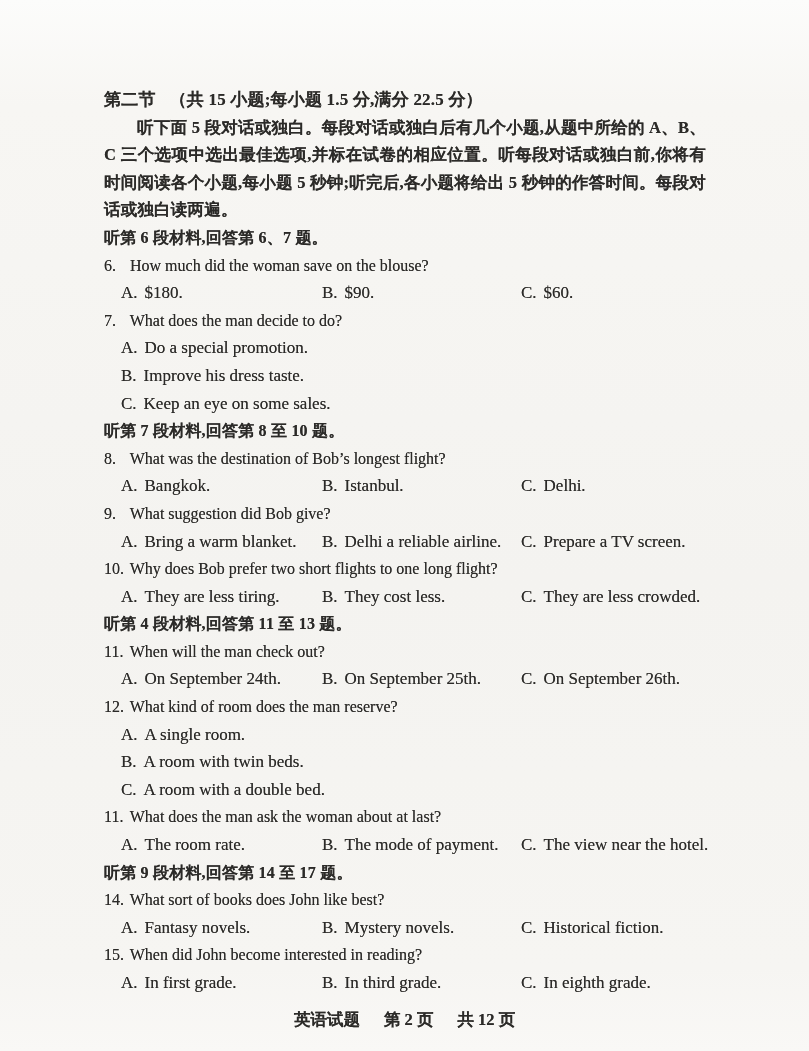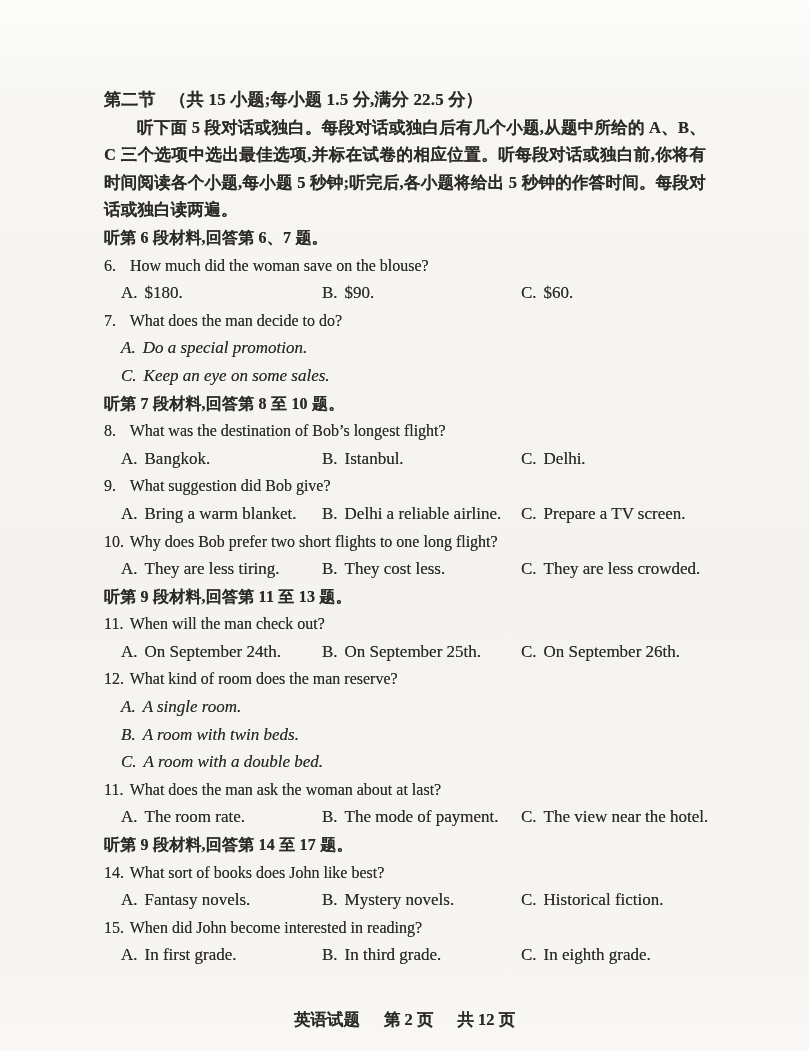--- a/index.html
+++ b/index.html
@@ -49,21 +49,20 @@
   .q-num { display: inline-block; min-width: 22px; }
   .opts-row {
     display: grid;
     grid-template-columns: 201px 199px 1fr;
     padding-left: 17px;
     font-size: 17px;
   }
   .opt-stack {
     padding-left: 17px;
     font-size: 17px;
-    font-style: italic;
   }
   .opt-label { margin-right: 7px; }
   .footer {
     position: absolute;
     top: 1006px;
     left: 0;
     width: 809px;
     text-align: center;
     font-size: 16.5px;
     font-weight: 700;
@@ -86,41 +85,42 @@
     <div id="groups">
         <div class="material line txt">听第 6 段材料,回答第 6、7 题。</div>
         <div class="q-line line txt"><span class="q-num">6.</span><span> How much did the woman save on the blouse?</span></div>
         <div class="opts-row line txt">
           <span class="opt"><span class="opt-label">A.</span><span>$180.</span></span>
           <span class="opt"><span class="opt-label">B.</span><span>$90.</span></span>
           <span class="opt"><span class="opt-label">C.</span><span>$60.</span></span>
         </div>
         <div class="q-line line txt"><span class="q-num">7.</span><span> What does the man decide to do?</span></div>
         <div class="opt-stack line txt"><span class="opt-label">A.</span><span>Do a special promotion.</span></div>
+        <div class="opt-stack line txt"><span class="opt-label">B.</span><span>Improve his dress taste.</span></div>
         <div class="opt-stack line txt"><span class="opt-label">C.</span><span>Keep an eye on some sales.</span></div>
         <div class="material line txt">听第 7 段材料,回答第 8 至 10 题。</div>
         <div class="q-line line txt"><span class="q-num">8.</span><span> What was the destination of Bob’s longest flight?</span></div>
         <div class="opts-row line txt">
           <span class="opt"><span class="opt-label">A.</span><span>Bangkok.</span></span>
           <span class="opt"><span class="opt-label">B.</span><span>Istanbul.</span></span>
           <span class="opt"><span class="opt-label">C.</span><span>Delhi.</span></span>
         </div>
         <div class="q-line line txt"><span class="q-num">9.</span><span> What suggestion did Bob give?</span></div>
         <div class="opts-row line txt">
           <span class="opt"><span class="opt-label">A.</span><span>Bring a warm blanket.</span></span>
           <span class="opt"><span class="opt-label">B.</span><span>Delhi a reliable airline.</span></span>
           <span class="opt"><span class="opt-label">C.</span><span>Prepare a TV screen.</span></span>
         </div>
         <div class="q-line line txt"><span class="q-num">10.</span><span> Why does Bob prefer two short flights to one long flight?</span></div>
         <div class="opts-row line txt">
           <span class="opt"><span class="opt-label">A.</span><span>They are less tiring.</span></span>
           <span class="opt"><span class="opt-label">B.</span><span>They cost less.</span></span>
           <span class="opt"><span class="opt-label">C.</span><span>They are less crowded.</span></span>
         </div>
-        <div class="material line txt">听第 9 段材料,回答第 11 至 13 题。</div>
+        <div class="material line txt">听第 4 段材料,回答第 11 至 13 题。</div>
         <div class="q-line line txt"><span class="q-num">11.</span><span> When will the man check out?</span></div>
         <div class="opts-row line txt">
           <span class="opt"><span class="opt-label">A.</span><span>On September 24th.</span></span>
           <span class="opt"><span class="opt-label">B.</span><span>On September 25th.</span></span>
           <span class="opt"><span class="opt-label">C.</span><span>On September 26th.</span></span>
         </div>
         <div class="q-line line txt"><span class="q-num">12.</span><span> What kind of room does the man reserve?</span></div>
         <div class="opt-stack line txt"><span class="opt-label">A.</span><span>A single room.</span></div>
         <div class="opt-stack line txt"><span class="opt-label">B.</span><span>A room with twin beds.</span></div>
         <div class="opt-stack line txt"><span class="opt-label">C.</span><span>A room with a double bed.</span></div>

